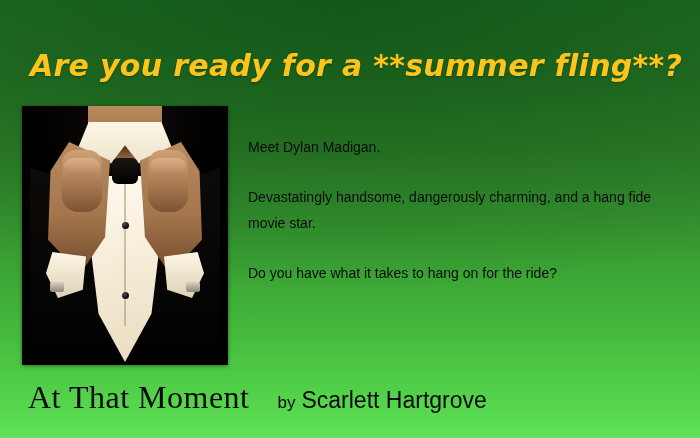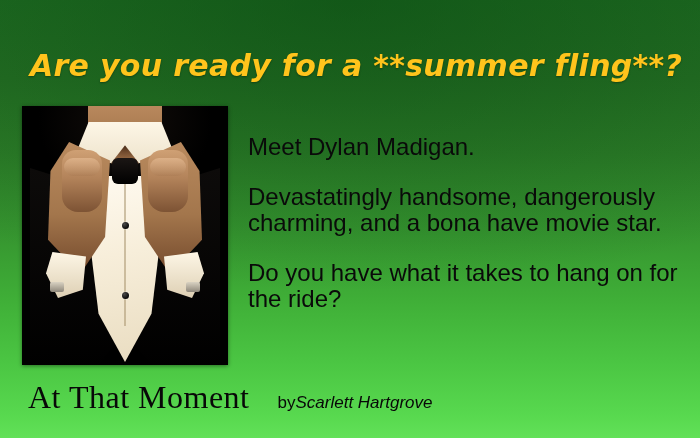--- a/index.html
+++ b/index.html
@@ -210,21 +210,21 @@
   .cufflink.left  { left: 28px; }
   .cufflink.right { right: 28px; }
 
   
   .body-copy {
     position: absolute;
     left: 248px;
     top: 134px;
     width: 438px;
     color: #0a0a0a;
-    font-size: 24px;
+    font-size: 14px;
     line-height: 26px;
   }
   .body-copy p {
     margin: 0 0 24px 0;
   }
   .body-copy p:last-child { margin-bottom: 15px; }
 
   
   .footer {
     position: absolute;
@@ -238,23 +238,22 @@
   .book-title {
     font-family: "Liberation Serif", "DejaVu Serif", serif;
     font-size: 32px;
     letter-spacing: 0.5px;
   }
   .byline-by {
     font-size: 17px;
     margin-left: 28px;
   }
   .byline-author {
-    font-size: 17px;
-    margin-left: 0;
-    font-style: italic;
+    font-size: 23px;
+    margin-left: 6px;
   }
 </style>
 </head>
 <body>
 
 <div id="promo-card">
 
   <div class="headline">Are you ready for a **summer fling**?</div>
 
   <div class="photo-frame">
@@ -286,21 +285,21 @@
 
       <div class="cuff left"></div>
       <div class="cuff right"></div>
       <div class="cufflink left"></div>
       <div class="cufflink right"></div>
     </div>
   </div>
 
   <div class="body-copy">
     <p>Meet Dylan Madigan.</p>
-    <p>Devastatingly handsome, dangerously charming, and a bona have movie star.</p>
+    <p>Devastatingly handsome, dangerously charming, and a hang fide movie star.</p>
     <p>Do you have what it takes to hang on for the ride?</p>
   </div>
 
   <div class="footer">
     <span class="book-title">At That Moment</span>
     <span class="byline-by">by</span>
     <span class="byline-author">Scarlett Hartgrove</span>
   </div>
 
 </div>

